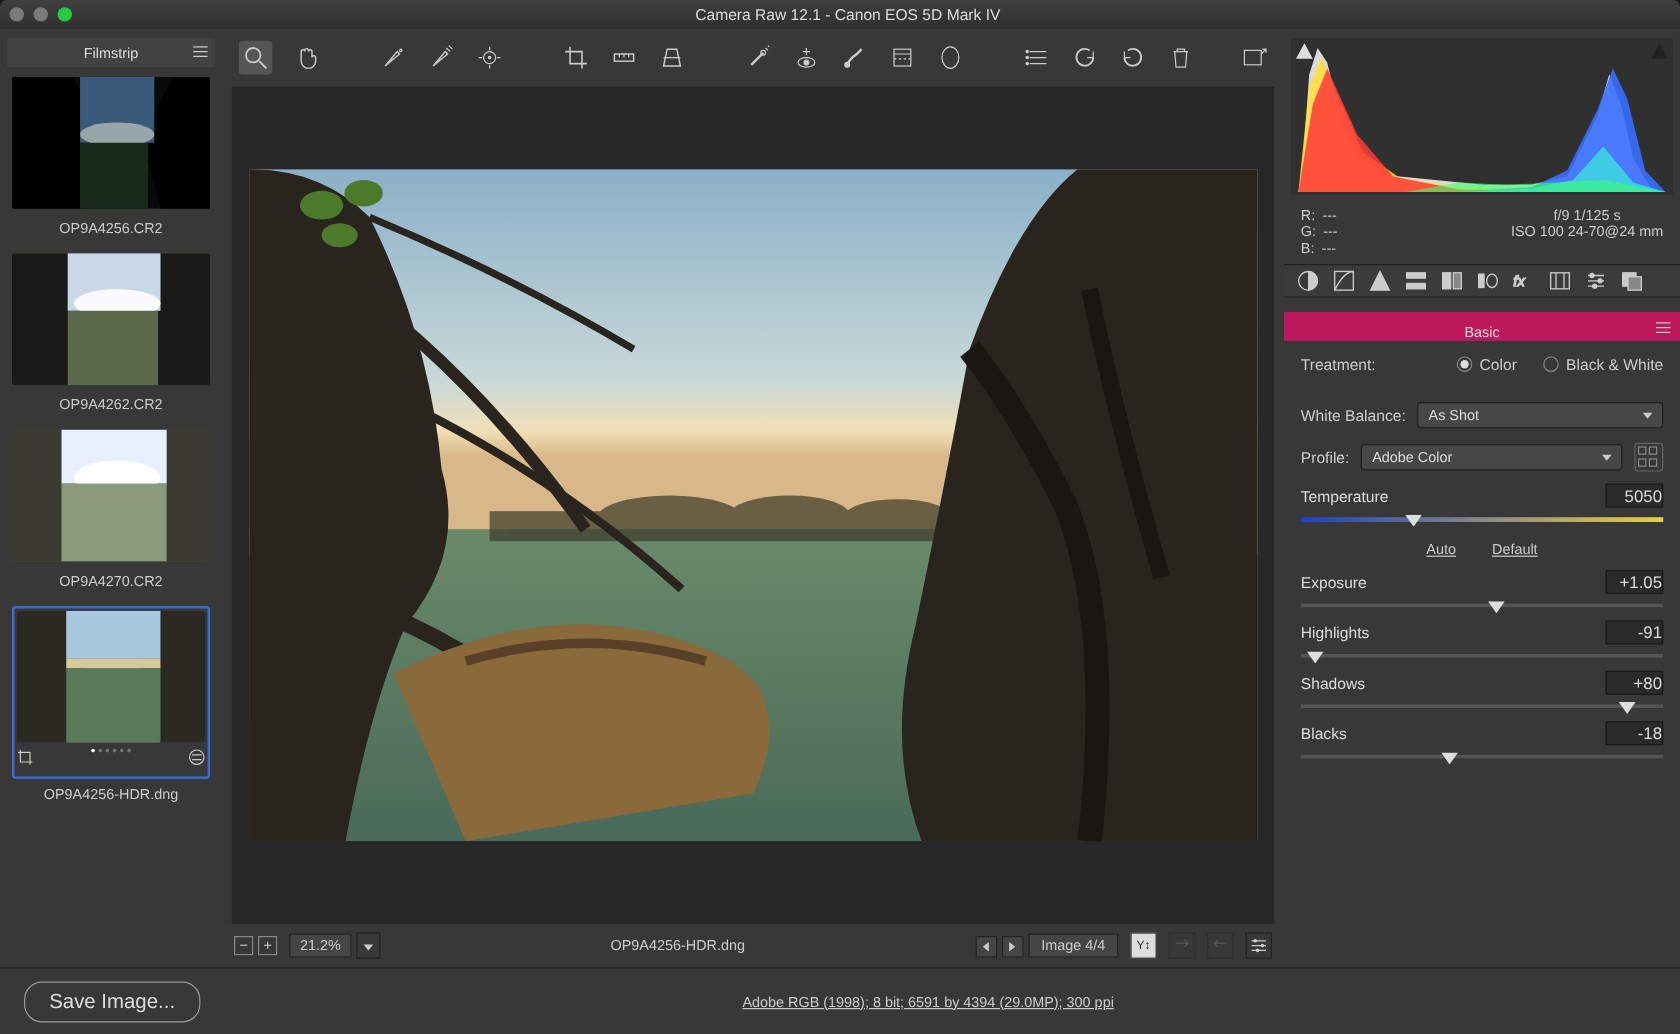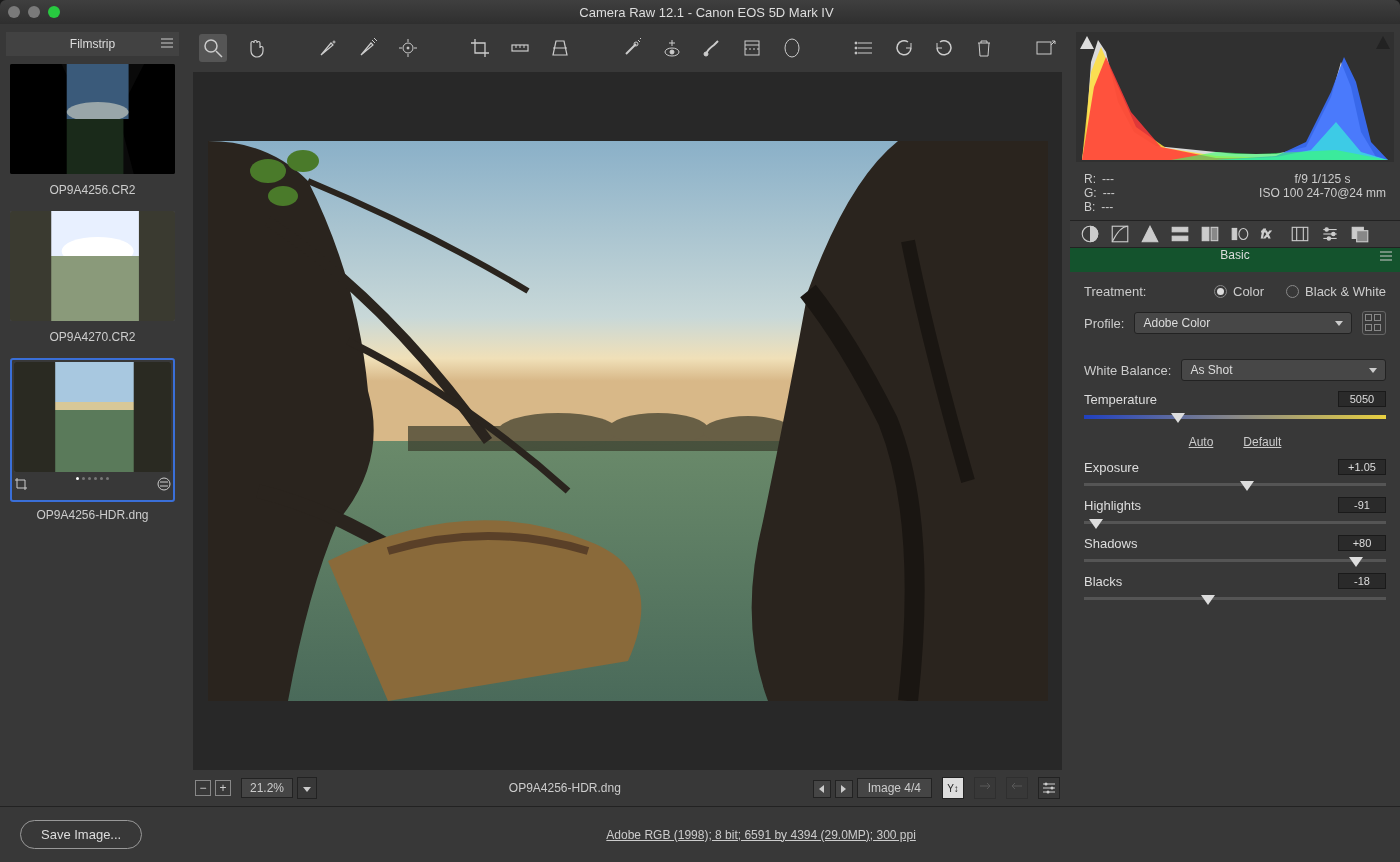--- a/index.html
+++ b/index.html
@@ -55,46 +55,46 @@
 .rightp { width:330px; background:#383838; display:flex; flex-direction:column; }
 .histogram { height:130px; margin:8px 6px 4px; position:relative; background:#303030; }
 .histwarn { position:absolute; width:18px; height:18px; top:2px; }
 .histwarn.l { left:2px; } .histwarn.r { right:2px; }
 .info { display:flex; justify-content:space-between; padding:6px 14px; font-size:12px; color:#ccc; }
 .info .rgb div { display:flex; gap:6px; }
 .info .exif { text-align:center; }
 .tabs { height:28px; display:flex; align-items:center; gap:10px; padding:0 10px; border-top:1px solid #222; border-bottom:1px solid #222; background:#3b3b3b;}
 .tabs .tab { width:20px; height:20px; display:flex; align-items:center; justify-content:center; cursor:pointer; }
 .tabs .tab svg { stroke:#ccc; fill:#ccc; }
-.panel-title { height:24px; background:#14532d; display:flex; align-items:flex-start; justify-content:center; font-size:12px; color:#ddd; position:relative; }
+.panel-title { height:24px; background:#be185d; display:flex; align-items:flex-end; justify-content:center; font-size:12px; color:#ddd; position:relative;margin-top:12px; }
 .panel-title .menu-icon { position:absolute; right:6px; }
 .panel-body { flex:1; overflow-y:auto; padding:6px 14px; }
 .row { display:flex; align-items:center; gap:10px; padding:6px 0; }
 .row .lbl { color:#ccc; font-size:13px; }
 .row .radio { display:flex; align-items:center; gap:6px; margin-left:auto; }
 .row .radio span.r { width:13px; height:13px; border:1px solid #888; border-radius:50%; position:relative; }
 .row .radio span.r.on::after { content:''; position:absolute; inset:2px; background:#ddd; border-radius:50%; }
 .selectbox { flex:1; background:#474747; border:1px solid #222; padding:3px 8px; display:flex; align-items:center; justify-content:space-between; font-size:12px; color:#ddd; border-radius:3px;}
 .gridicon { width:24px; height:24px; border:1px solid #666; border-radius:3px; display:flex; flex-wrap:wrap; padding:2px; gap:2px; }
 .gridicon span { width:7px; height:7px; border:1px solid #888; }
 .slider-row { padding: 4px 0 0px; }
 .slider-row .top { display:flex; justify-content:space-between; align-items:center; padding-bottom:3px;}
 .slider-row .lbl { font-size:13px; color:#ddd; }
-.slider-row .val { width:48px; background:#2a2a2a; border:1px solid #1a1a1a; text-align:center; font-size:11px; padding:1px 0; color:#ddd; }
+.slider-row .val { width:48px; background:#2a2a2a; border:1px solid #1a1a1a; text-align:right; font-size:14px; padding:1px 0; color:#ddd; }
 .slider { height:14px; position:relative; margin-top:1px; }
 .slider .track { position:absolute; height:3px; left:0; right:0; top:4px; background:#555; }
 .slider .thumb { position:absolute; width:14px; height:8px; top:2px; transform:translateX(-50%); }
 .slider .thumb svg { display:block;}
 .slider.gradient .track { height:4px; }
 .centered-links { display:flex; gap:30px; justify-content:center; padding:10px 0 6px; }
 .centered-links span { text-decoration:underline; color:#ccc; font-size:12px; cursor:pointer;}
 
 
 .footer { height:56px; display:flex; align-items:center; padding:0 20px; background:#383838; border-top:1px solid #222; }
-.btn { background:transparent; border:1px solid #999; color:#ddd; padding:6px 20px; border-radius:15px; font-size:13px; cursor:pointer; }
+.btn { background:transparent; border:1px solid #999; color:#ddd; padding:6px 20px; border-radius:15px; font-size:17px; cursor:pointer; }
 .footer .link { flex:1; text-align:center; text-decoration:underline; color:#ccc; font-size:12px; cursor:pointer; }
 .footer .right-btns { display:flex; gap:12px; }
 
 .caret { display:inline-block; width:0; height:0; border-left:4px solid transparent; border-right:4px solid transparent; border-top:5px solid #ccc; }
 .caret.l { border-top:4px solid transparent; border-bottom:4px solid transparent; border-right:5px solid #ccc; border-left:none; }
 .caret.r { border-top:4px solid transparent; border-bottom:4px solid transparent; border-left:5px solid #ccc; border-right:none; }
 svg.sm { width:16px; height:16px; }
 .minus-plus { display:flex; gap:4px; }
 .minus-plus .b { width:16px; height:16px; border:1px solid #888; display:flex; align-items:center; justify-content:center; font-size:12px; cursor:pointer; }
 </style>
@@ -128,20 +128,31 @@
     <div class="thumb">
       <div class="frame"><svg class="img" viewBox="0 0 160 110" preserveAspectRatio="none">
                 <rect width="160" height="110" fill="#0a0a0a"></rect>
                 <polygon points="0,0 50,0 75,55 60,110 0,110" fill="#000"></polygon>
                 <polygon points="160,0 160,110 120,110 105,50 130,0" fill="#000"></polygon>
                 <rect x="55" y="0" width="60" height="55" fill="#3a5a7a"></rect>
                 <ellipse cx="85" cy="48" rx="30" ry="10" fill="#d8d8c8" opacity="0.6"></ellipse>
                 <rect x="55" y="55" width="55" height="55" fill="#1a2a1a"></rect>
               </svg></div>
       <div class="cap">OP9A4256.CR2</div>
+    </div>
+    <div class="thumb">
+      <div class="frame"><svg class="img" viewBox="0 0 160 110" preserveAspectRatio="none">
+                <rect width="160" height="110" fill="#444"></rect>
+                <polygon points="0,0 45,0 60,40 50,110 0,110" fill="#1a1a18"></polygon>
+                <polygon points="160,0 160,110 115,110 100,40 120,0" fill="#1a1a18"></polygon>
+                <rect x="45" y="0" width="75" height="48" fill="#c8d8e8"></rect>
+                <ellipse cx="85" cy="42" rx="35" ry="12" fill="#fff" opacity="0.9"></ellipse>
+                <rect x="45" y="48" width="73" height="62" fill="#5a6a4a"></rect>
+              </svg></div>
+      <div class="cap">OP9A4262.CR2</div>
     </div>
     <div class="thumb">
       <div class="frame"><svg class="img" viewBox="0 0 160 110" preserveAspectRatio="none">
                 <rect width="160" height="110" fill="#556"></rect>
                 <polygon points="0,0 40,0 55,45 45,110 0,110" fill="#3a3a30"></polygon>
                 <polygon points="160,0 160,110 120,110 108,40 125,0" fill="#3a3a30"></polygon>
                 <rect x="40" y="0" width="85" height="45" fill="#e8f0ff"></rect>
                 <ellipse cx="85" cy="40" rx="35" ry="14" fill="#fff"></ellipse>
                 <rect x="40" y="45" width="85" height="65" fill="#8a9a7a"></rect>
               </svg></div>
@@ -520,39 +531,39 @@
       <div class="radio">
               <span class="r on"></span>
               <span>Color</span>
             </div>
       <div class="radio" style="margin-left:12px">
               <span class="r"></span>
               <span>Black &amp; White</span>
             </div>
     </div>
 
+    <div class="row" style="margin-top:12px">
+      <span class="lbl">White Balance:</span>
+      <div class="selectbox">
+              <span>As Shot</span>
+              <span class="caret"></span>
+            </div>
+    </div>
+
     <div class="row">
       <span class="lbl">Profile:</span>
       <div class="selectbox">
               <span>Adobe Color</span>
               <span class="caret"></span>
             </div>
       <div class="gridicon">
               <span></span>
               <span></span>
               <span></span>
               <span></span>
-            </div>
-    </div>
-
-    <div class="row" style="margin-top:12px">
-      <span class="lbl">White Balance:</span>
-      <div class="selectbox">
-              <span>As Shot</span>
-              <span class="caret"></span>
             </div>
     </div>
 
     <div class="slider-row">
       <div class="top">
               <span class="lbl">Temperature</span>
               <div class="val">5050</div>
             </div>
       <div class="slider gradient">
               <div class="track" style="background:linear-gradient(90deg,#2040c0,#888 50%,#e8d040)"></div>

